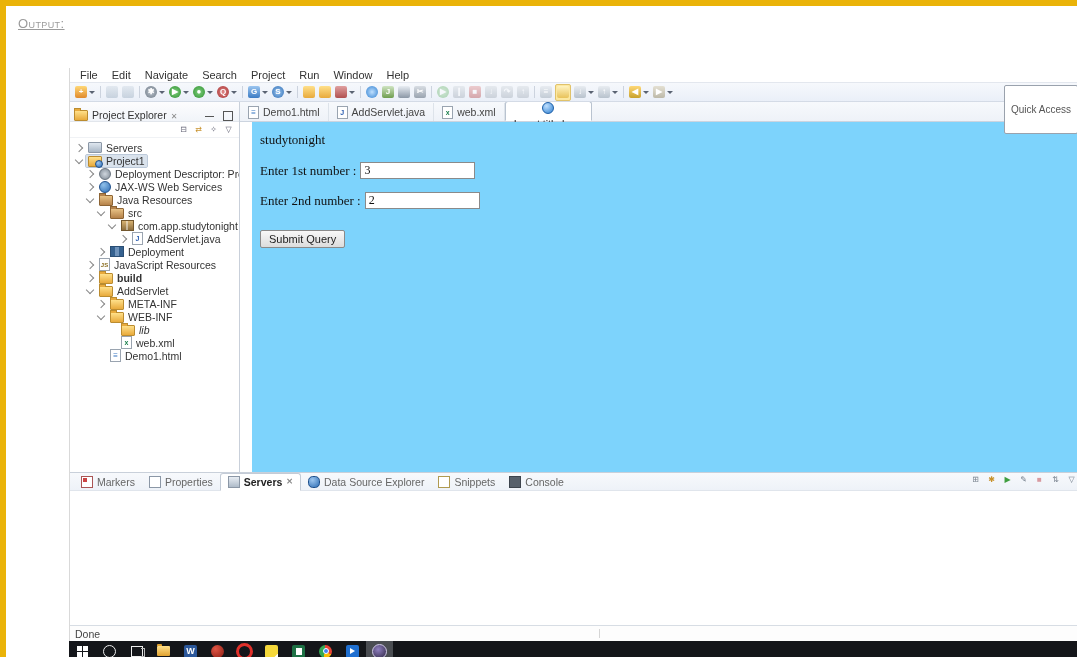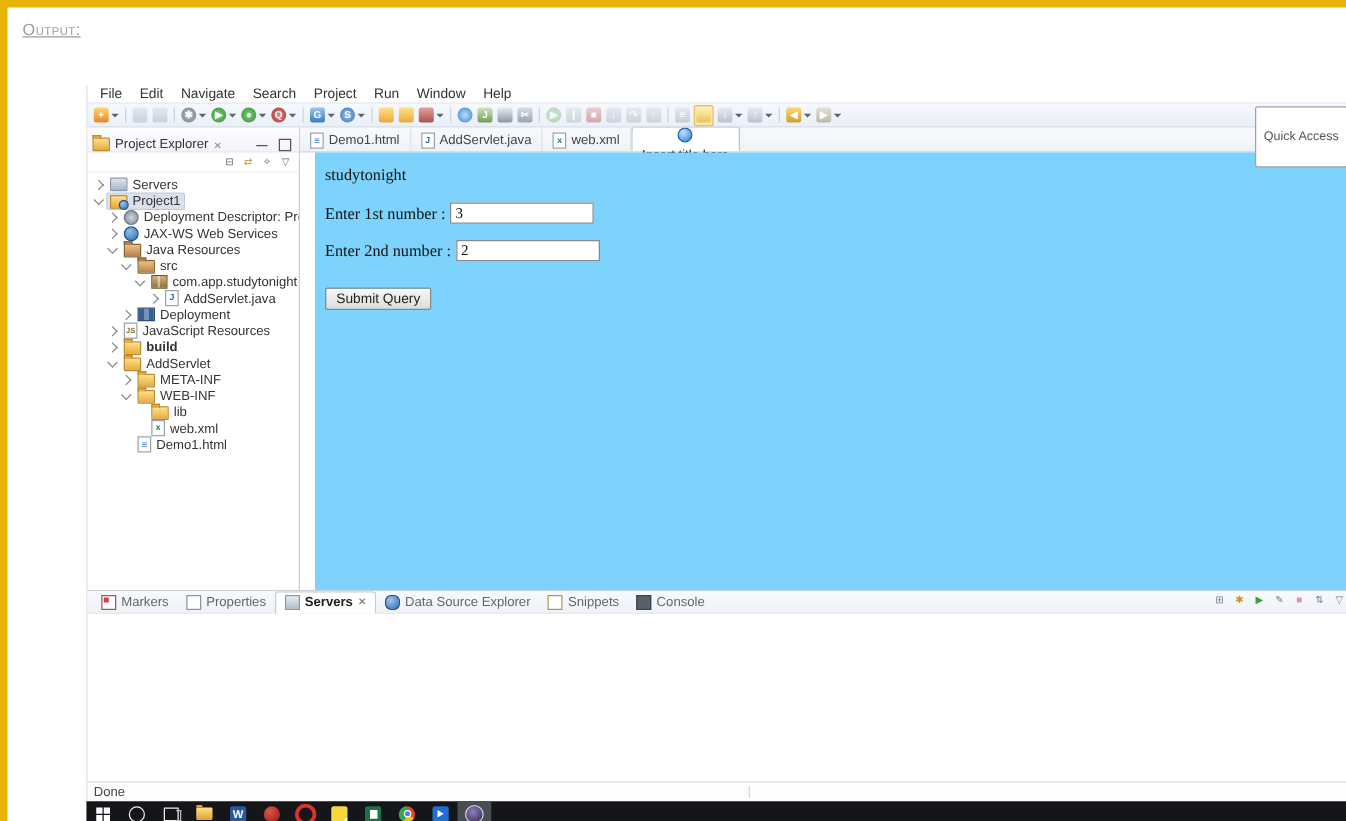--- a/index.html
+++ b/index.html
@@ -391,21 +391,21 @@
                   <span class="tlabel">META-INF</span>
                 </span>
               </div>
               <div class="trow" style="padding-left: 28px;">
                 <span class="chev open"></span>
                 <span class="sel-wrap">
                   <span class="ic i-folder"></span>
                   <span class="tlabel">WEB-INF</span>
                 </span>
               </div>
-              <div class="trow" style="padding-left: 39px;">
+              <div class="trow" style="padding-left: 39px; font-style: italic;">
                 <span class="chev none"></span>
                 <span class="sel-wrap">
                   <span class="ic i-folder"></span>
                   <span class="tlabel">lib</span>
                 </span>
               </div>
               <div class="trow" style="padding-left: 39px;">
                 <span class="chev none"></span>
                 <span class="sel-wrap">
                   <span class="ic i-file i-xml">x</span>

